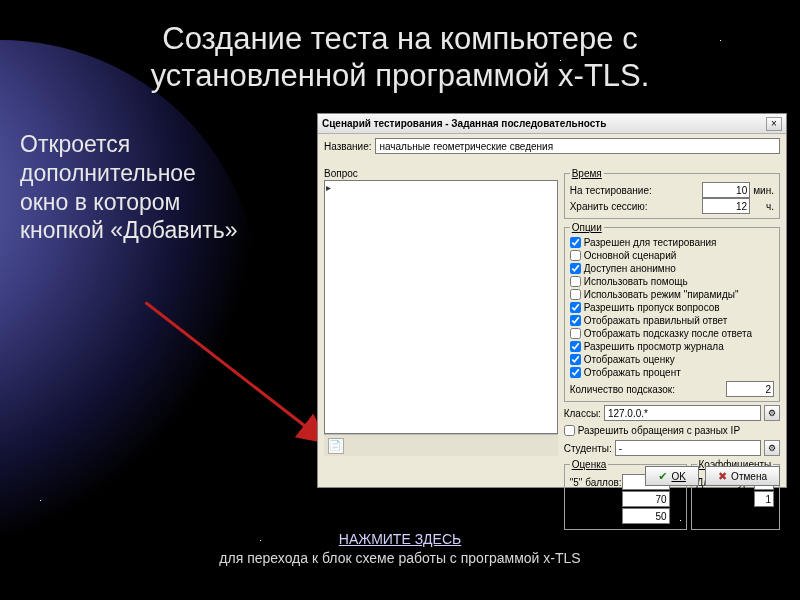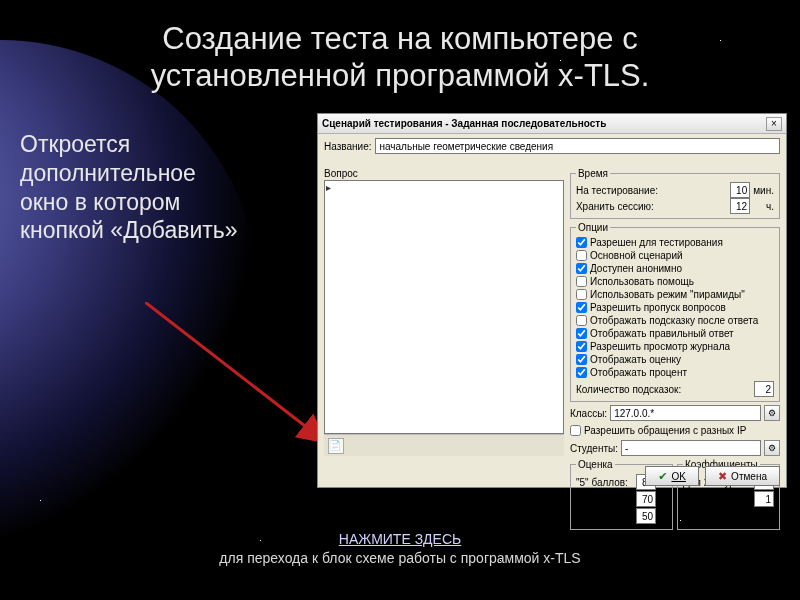--- a/index.html
+++ b/index.html
@@ -92,21 +92,21 @@
   .lbl { font-size: 10px; white-space: nowrap; }
   .txt-input {
     flex: 1;
     height: 16px;
     background: #fff;
     border: 1px solid #7a7a7a;
     padding: 1px 3px;
     font-size: 10px;
   }
   .num-input {
-    width: 20px; height: 16px;
+    width: 48px; height: 16px;
     background: #fff;
     border: 1px solid #7a7a7a;
     padding: 1px 2px;
     font-size: 10px;
     text-align: right;
   }
   .columns {
     display: flex;
     gap: 6px;
     height: 288px;
@@ -133,21 +133,21 @@
   .right-col {
     flex: 1;
     display: flex; flex-direction: column;
     gap: 3px;
   }
   fieldset {
     border: 1px solid #a0a0a0;
     padding: 3px 5px 4px;
     font-size: 10px;
   }
-  legend { font-size: 10px; padding: 0 2px; }
+  legend { font-size: 10px; padding: 0 2px; text-decoration: underline; }
   .frow { display: flex; align-items: center; justify-content: space-between; }
   .chk { display: flex; align-items: center; gap: 3px; margin: 0; line-height: 13px; }
   .chk input { width: 11px; height: 11px; }
   .mini-btn {
     width: 16px; height: 16px;
     border: 1px solid #888; background: linear-gradient(#fefefe,#dcdcdc);
     font-size: 9px; line-height: 14px; text-align: center;
     cursor: pointer;
   }
   .grades-wrap { display: flex; gap: 4px; }
@@ -281,26 +281,26 @@
               </label>
               <label class="chk">
                 <input type="checkbox" style="">
                 <span>Использовать режим "пирамиды"</span>
               </label>
               <label class="chk">
                 <input type="checkbox" checked="" style="">
                 <span>Разрешить пропуск вопросов</span>
               </label>
               <label class="chk">
+                <input type="checkbox" checked="" style="">
+                <span>Отображать правильный ответ</span>
+              </label>
+              <label class="chk">
                 <input type="checkbox" style="">
                 <span>Отображать подсказку после ответа</span>
-              </label>
-              <label class="chk">
-                <input type="checkbox" checked="" style="">
-                <span>Отображать правильный ответ</span>
               </label>
               <label class="chk">
                 <input type="checkbox" checked="" style="">
                 <span>Разрешить просмотр журнала</span>
               </label>
               <label class="chk">
                 <input type="checkbox" checked="" style="">
                 <span>Отображать оценку</span>
               </label>
               <label class="chk">

